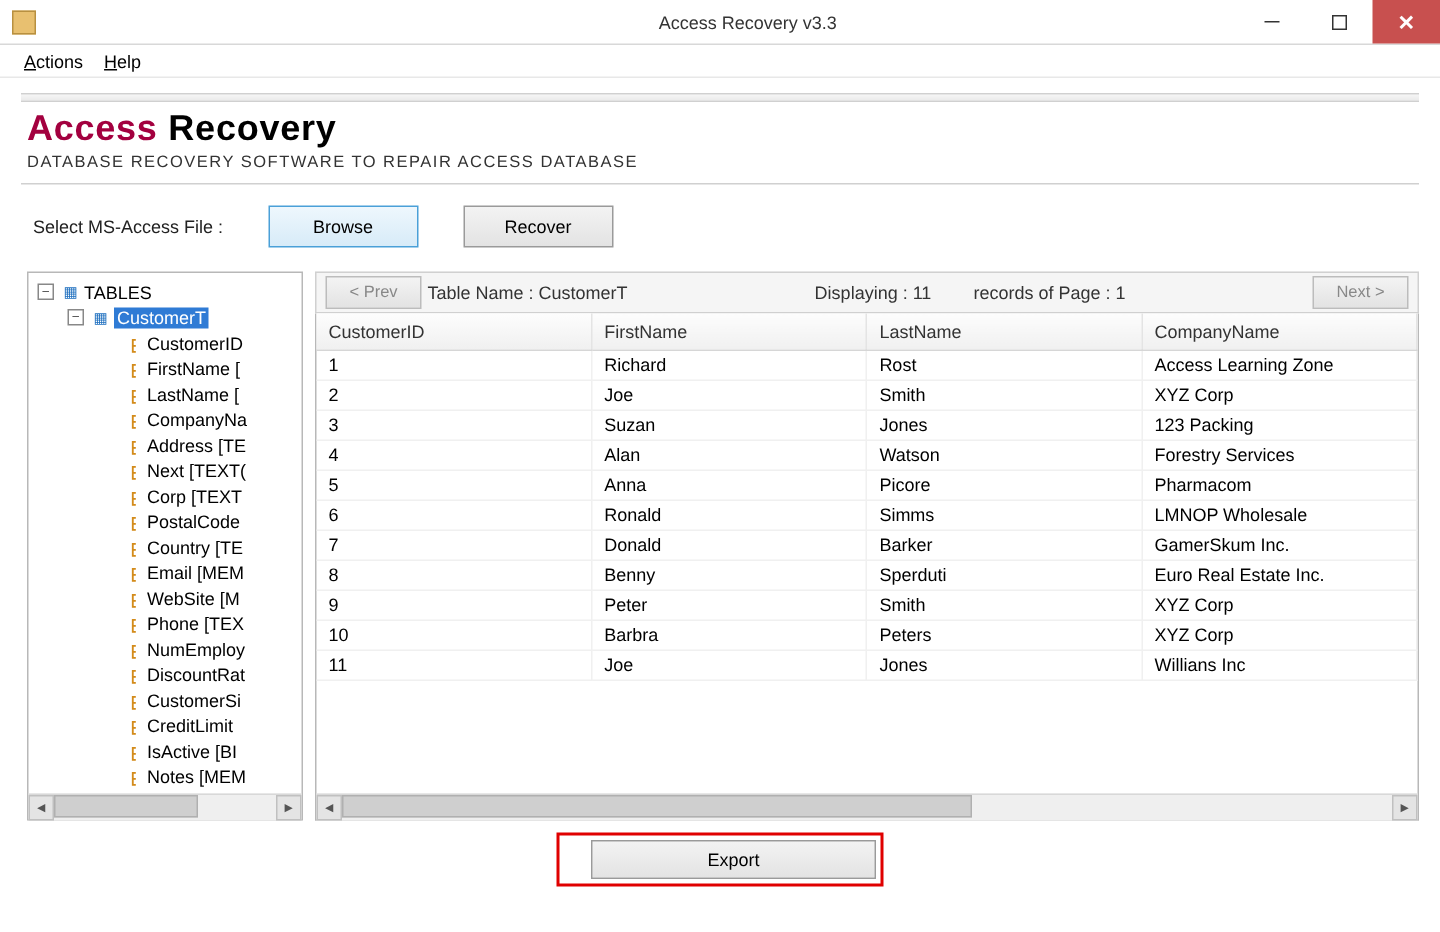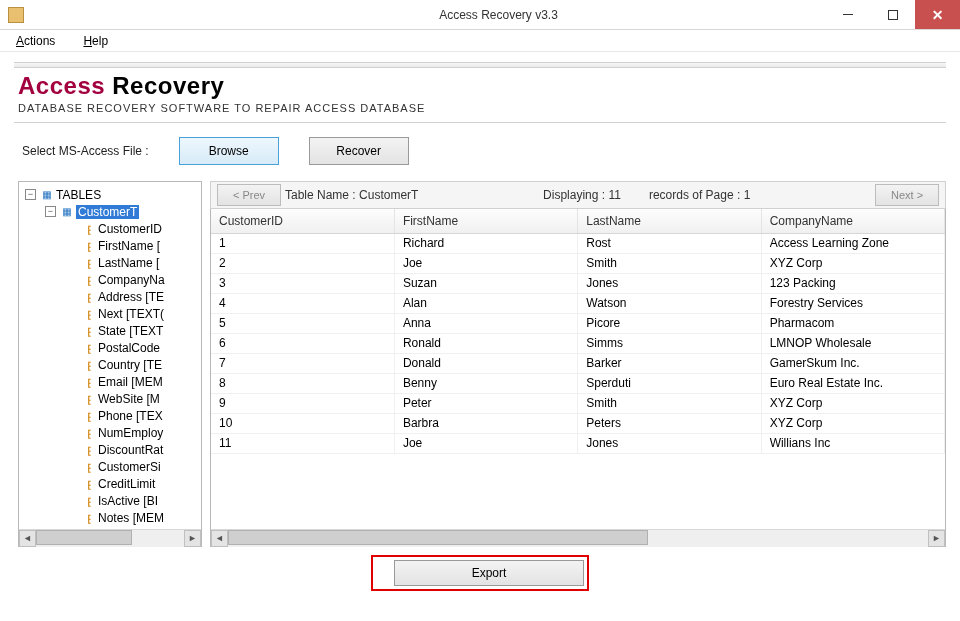--- a/index.html
+++ b/index.html
@@ -6,21 +6,21 @@
 body { font-family: "Segoe UI", Tahoma, sans-serif; font-size: 12px; background: #fff; width: 960px; height: 621px; overflow: hidden; }
 .titlebar { height: 30px; background: #fff; display: flex; align-items: center; border-bottom: 1px solid #d8d8d8; position: relative; }
 .titlebar .icon { width: 16px; height: 16px; margin-left: 8px; background: #e8c070; border: 1px solid #b89040; }
 .titlebar .title { position: absolute; left: 0; right: 0; text-align: center; font-size: 12px; color: #333; pointer-events: none; margin-left: 37px; }
 .win-controls { margin-left: auto; display: flex; height: 100%; }
 .win-btn { width: 45px; height: 100%; display: flex; align-items: center; justify-content: center; cursor: pointer; }
 .win-btn.min span { width: 10px; height: 1px; background: #333; display: block; }
 .win-btn.max span { width: 10px; height: 10px; border: 1px solid #333; display: block; }
 .win-btn.close { background: #c8504f; }
 .win-btn.close span { color: #fff; font-size: 14px; font-weight: bold; line-height: 1; }
-.menubar { height: 22px; padding: 2px 10px; display: flex; align-items: center; gap: 16px; border-bottom: 1px solid #e8e8e8; font-size: 12px; }
+.menubar { height: 22px; padding: 2px 10px; display: flex; align-items: center; gap: 2px; border-bottom: 1px solid #e8e8e8; font-size: 12px; }
 .menu-item { padding: 2px 6px; cursor: pointer; }
 .menu-item u { text-decoration: underline; }
 .content { padding: 10px 14px 6px 14px; }
 .header-rule { height: 6px; border: 1px solid #d0d0d0; border-left: none; border-right: none; margin-bottom: 4px; background: linear-gradient(#f6f6f6,#eaeaea); }
 .brand { margin: 4px 0 2px 4px; }
 .brand h1 { font-size: 24px; font-weight: bold; letter-spacing: 0.5px; }
 .brand h1 .accent { color: #a3003f; }
 .brand .sub { font-size: 11px; letter-spacing: 1px; color: #333; margin-top: 2px; }
 .divider { height: 1px; background: #d0d0d0; margin: 8px 0 14px 0; }
 .filerow { display: flex; align-items: center; gap: 12px; margin-left: 8px; margin-bottom: 16px; }
@@ -139,21 +139,21 @@
             <span class="label">Address [TE</span>
           </div>
           <div class="tree-row col">
             <span style="width:15px;display:inline-block"></span>
             <span class="ticon">⁅</span>
             <span class="label">Next [TEXT(</span>
           </div>
           <div class="tree-row col">
             <span style="width:15px;display:inline-block"></span>
             <span class="ticon">⁅</span>
-            <span class="label">State [TEXT</span>
+            <span class="label">Corp [TEXT</span>
           </div>
           <div class="tree-row col">
             <span style="width:15px;display:inline-block"></span>
             <span class="ticon">⁅</span>
             <span class="label">PostalCode</span>
           </div>
           <div class="tree-row col">
             <span style="width:15px;display:inline-block"></span>
             <span class="ticon">⁅</span>
             <span class="label">Country [TE</span>

